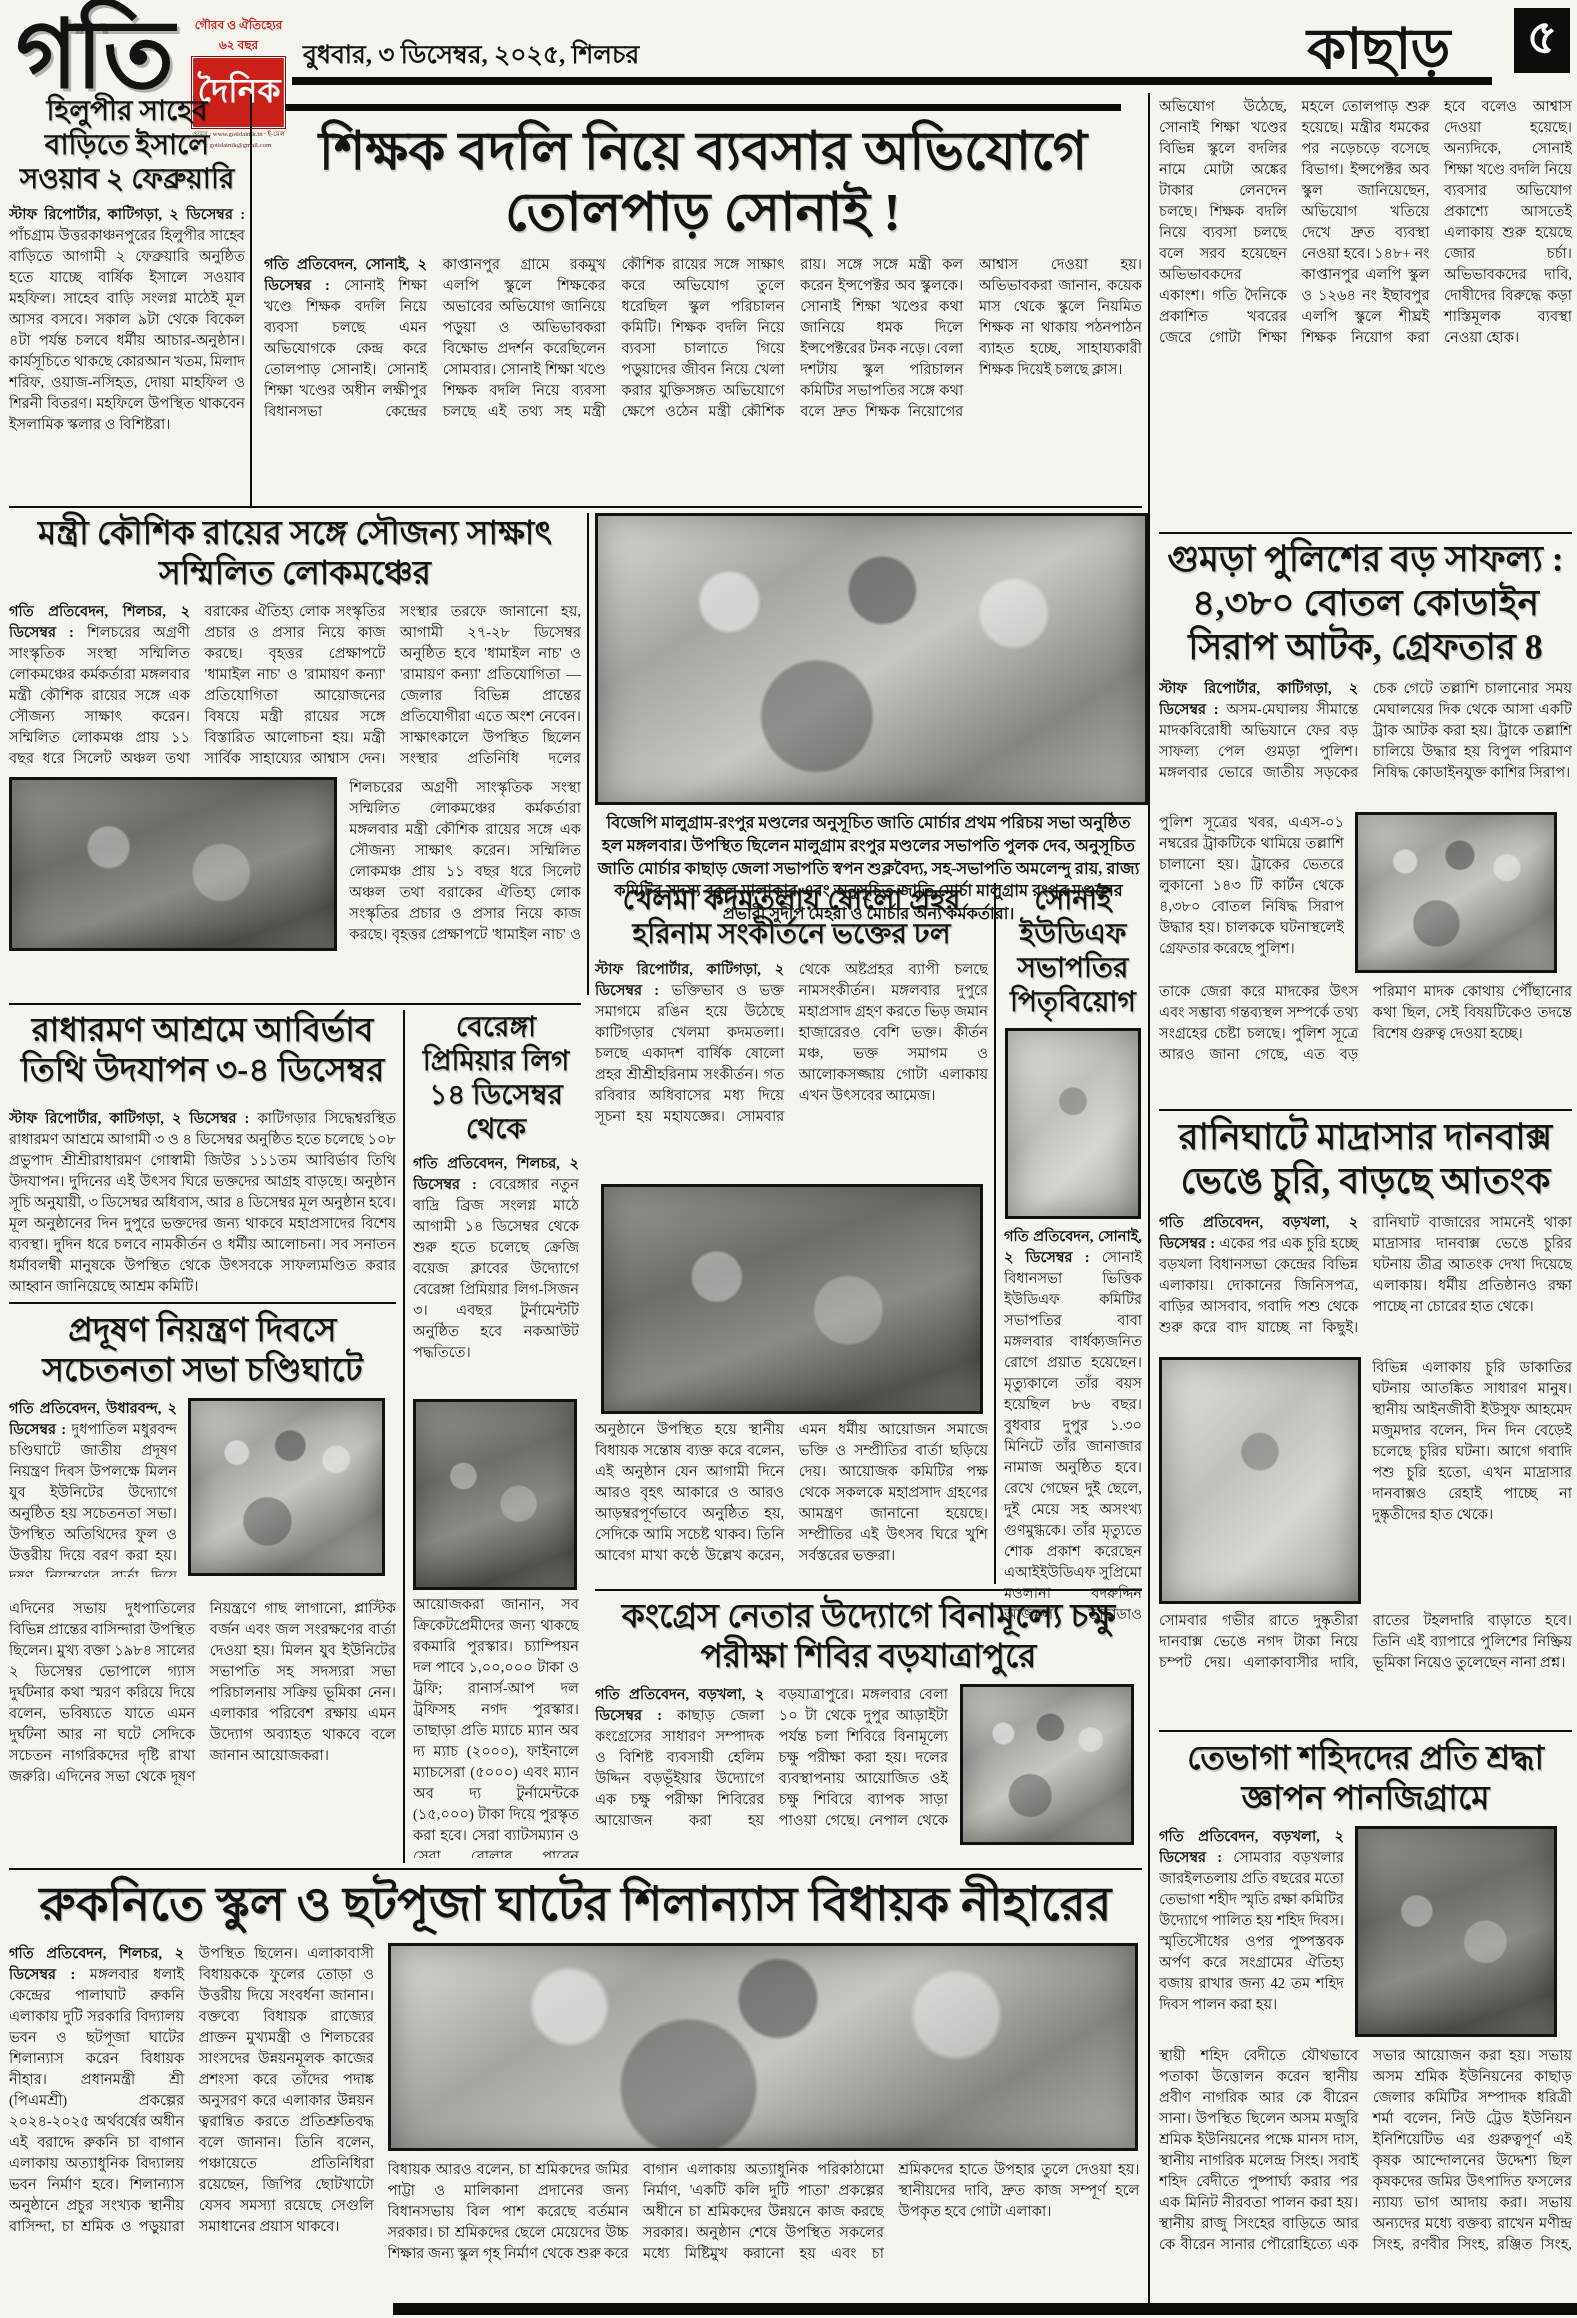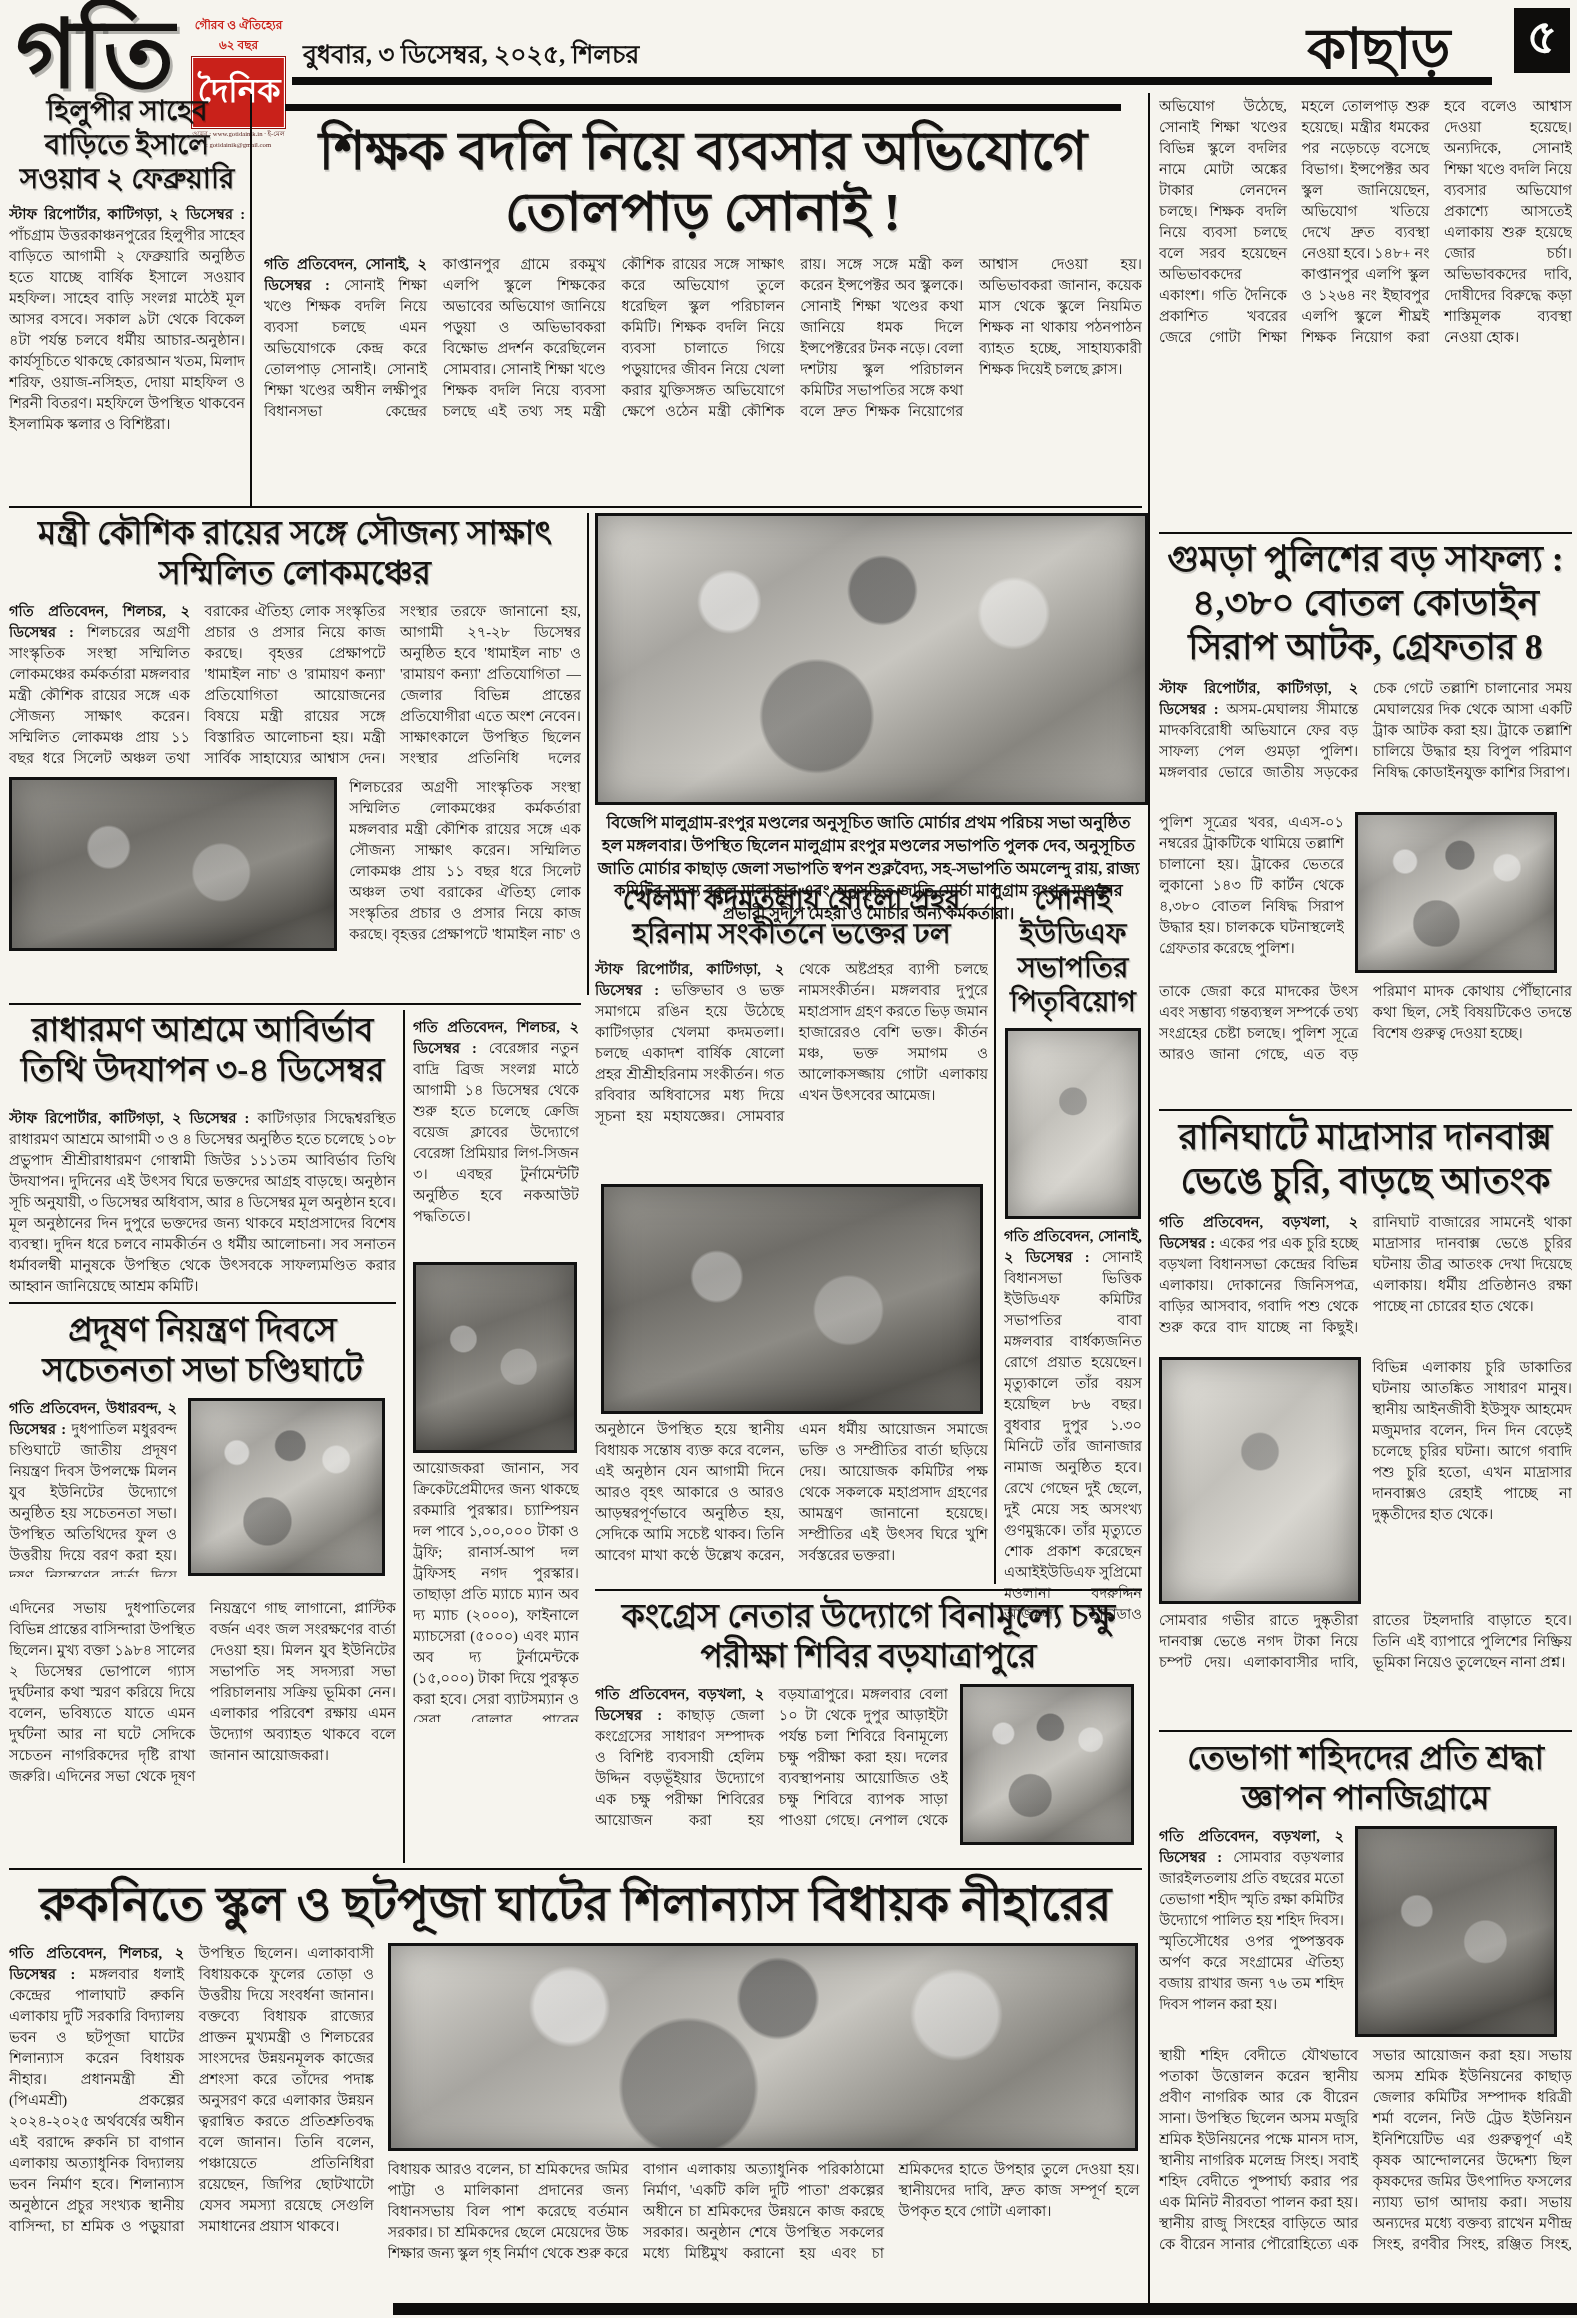--- a/index.html
+++ b/index.html
@@ -183,20 +183,21 @@
 <section class="abs" style="left:9px;top:1010px;width:387px;height:292px;">
   <h2 class="headline h-l">রাধারমণ আশ্রমে আবির্ভাব তিথি উদযাপন ৩-৪ ডিসেম্বর</h2>
   <p class="bodytext" style="margin-top:17px;height:185px;">
     <span class="byline">স্টাফ রিপোর্টার, কাটিগড়া, ২ ডিসেম্বর :</span>
     <span>কাটিগড়ার সিদ্ধেশ্বরস্থিত রাধারমণ আশ্রমে আগামী ৩ ও ৪ ডিসেম্বর অনুষ্ঠিত হতে চলেছে ১০৮ প্রভুপাদ শ্রীশ্রীরাধারমণ গোস্বামী জিউর ১১১তম আবির্ভাব তিথি উদযাপন। দুদিনের এই উৎসব ঘিরে ভক্তদের আগ্রহ বাড়ছে। অনুষ্ঠান সূচি অনুযায়ী, ৩ ডিসেম্বর অধিবাস, আর ৪ ডিসেম্বর মূল অনুষ্ঠান হবে। মূল অনুষ্ঠানের দিন দুপুরে ভক্তদের জন্য থাকবে মহাপ্রসাদের বিশেষ ব্যবস্থা। দুদিন ধরে চলবে নামকীর্তন ও ধর্মীয় আলোচনা। সব সনাতন ধর্মাবলম্বী মানুষকে উপস্থিত থেকে উৎসবকে সাফল্যমণ্ডিত করার আহ্বান জানিয়েছে আশ্রম কমিটি।</span>
   </p>
 </section>
 <div class="abs vrule" style="left:403px;top:1010px;width:1.7px;height:853px;"></div>
 
 <section class="abs" style="left:413px;top:1010px;width:166px;height:853px;">
+  <h2 class="headline h-m">বেরেঙ্গা প্রিমিয়ার লিগ ১৪ ডিসেম্বর থেকে</h2>
   <p class="bodytext" style="margin-top:6.7px;height:241px;">
     <span class="byline">গতি প্রতিবেদন, শিলচর, ২ ডিসেম্বর :</span>
     <span>বেরেঙ্গার নতুন বাদ্রি ব্রিজ সংলগ্ন মাঠে আগামী ১৪ ডিসেম্বর থেকে শুরু হতে চলেছে ক্রেজি বয়েজ ক্লাবের উদ্যোগে বেরেঙ্গা প্রিমিয়ার লিগ-সিজন ৩। এবছর টুর্নামেন্টটি অনুষ্ঠিত হবে নকআউট পদ্ধতিতে।</span>
   </p>
   <div class="photo dark" style="width:158px;height:185px;margin:4.5px 0;"></div>
   <p class="bodytext" style="height:264px;">
     <span>আয়োজকরা জানান, সব ক্রিকেটপ্রেমীদের জন্য থাকছে রকমারি পুরস্কার। চ্যাম্পিয়ন দল পাবে ১,০০,০০০ টাকা ও ট্রফি; রানার্স-আপ দল ট্রফিসহ নগদ পুরস্কার। তাছাড়া প্রতি ম্যাচে ম্যান অব দ্য ম্যাচ (২০০০), ফাইনালে ম্যাচসেরা (৫০০০) এবং ম্যান অব দ্য টুর্নামেন্টকে (১৫,০০০) টাকা দিয়ে পুরস্কৃত করা হবে। সেরা ব্যাটসম্যান ও সেরা বোলার পাবেন ইয়ারবাডস (৩০০০)। টুর্নামেন্টে অংশগ্রহণের এন্ট্রি ফি নির্ধারিত হয়েছে ২,৫০০ টাকা। খেলার নিয়মাবলি হবে, প্রতি দলে এগারজন নিয়ে টেনিস বলে খেলা হবে। ম্যাচ হবে ৭ ওভারের। ওয়াইডে-নো বলে এক রান। ফ্রি হিট থাকছে না।</span>
   </p>
 </section>
 
@@ -248,21 +249,21 @@
     <div class="photo" style="width:168px;height:155px;"></div>
   </div>
 </section>
 
 <div class="abs hrule" style="left:1159px;top:1730px;width:413px;height:1.7px;"></div>
 <section class="abs" style="left:1159px;top:1738px;width:413px;height:561px;">
   <h2 class="headline h-l">তেভাগা শহিদদের প্রতি শ্রদ্ধা জ্ঞাপন পানজিগ্রামে</h2>
   <div style="display:flex;gap:11.2px;margin-top:7.9px;">
     <p class="bodytext" style="width:185px;height:213px;flex:0 0 auto;">
       <span class="byline">গতি প্রতিবেদন, বড়খলা, ২ ডিসেম্বর :</span>
-      <span>সোমবার বড়খলার জারইলতলায় প্রতি বছরের মতো তেভাগা শহীদ স্মৃতি রক্ষা কমিটির উদ্যোগে পালিত হয় শহিদ দিবস। স্মৃতিসৌধের ওপর পুষ্পস্তবক অর্পণ করে সংগ্রামের ঐতিহ্য বজায় রাখার জন্য ৭৬ তম শহিদ দিবস পালন করা হয়।</span>
+      <span>সোমবার বড়খলার জারইলতলায় প্রতি বছরের মতো তেভাগা শহীদ স্মৃতি রক্ষা কমিটির উদ্যোগে পালিত হয় শহিদ দিবস। স্মৃতিসৌধের ওপর পুষ্পস্তবক অর্পণ করে সংগ্রামের ঐতিহ্য বজায় রাখার জন্য 42 তম শহিদ দিবস পালন করা হয়।</span>
     </p>
     <div class="photo dark" style="width:196px;height:205px;"></div>
   </div>
   <p class="bodytext cols-2" style="margin-top:5.6px;height:219px;">
     <span>স্থায়ী শহিদ বেদীতে যৌথভাবে পতাকা উত্তোলন করেন স্থানীয় প্রবীণ নাগরিক আর কে বীরেন সানা। উপস্থিত ছিলেন অসম মজুরি শ্রমিক ইউনিয়নের পক্ষে মানস দাস, স্থানীয় নাগরিক মলেন্দ্র সিংহ। সবাই শহিদ বেদীতে পুষ্পার্ঘ্য করার পর এক মিনিট নীরবতা পালন করা হয়। স্থানীয় রাজু সিংহের বাড়িতে আর কে বীরেন সানার পৌরোহিত্যে এক সভার আয়োজন করা হয়। সভায় অসম শ্রমিক ইউনিয়নের কাছাড় জেলার কমিটির সম্পাদক ধরিত্রী শর্মা বলেন, নিউ ট্রেড ইউনিয়ন ইনিশিয়েটিভ এর গুরুত্বপূর্ণ এই কৃষক আন্দোলনের উদ্দেশ্য ছিল কৃষকদের জমির উৎপাদিত ফসলের ন্যায্য ভাগ আদায় করা। সভায় অন্যদের মধ্যে বক্তব্য রাখেন মণীন্দ্র সিংহ, রণবীর সিংহ, রঞ্জিত সিংহ, চয়ন বাউরী, ইন্দ্রানী দেবী, দীপঙ্কররাজ সিংহ, প্রবীরকুমার সিংহ, শহিদ কমিটির সম্পাদক অজিতকুমার সিংহ প্রমুখ। নতুন শহিদ বেদী শীঘ্রই নির্মাণ করার সিদ্ধান্ত নেওয়া হয় সভায়।</span>
   </p>
 </section>
 
 <div class="abs hrule" style="left:9px;top:1868px;width:1133px;height:1.7px;"></div>
 <section class="abs" style="left:9px;top:1876px;width:1133px;height:435px;">

